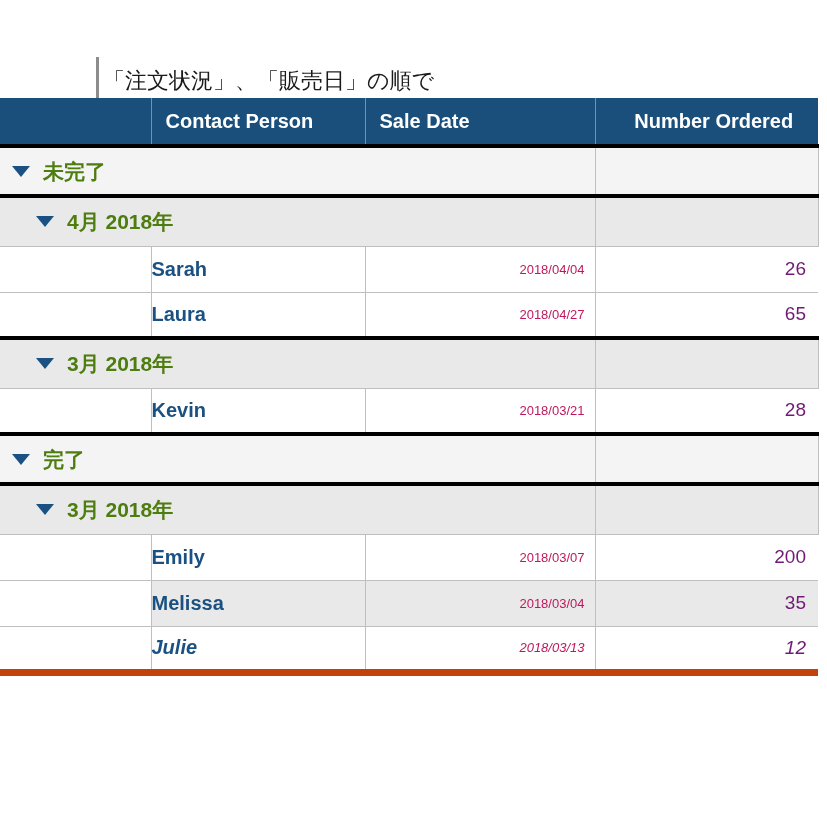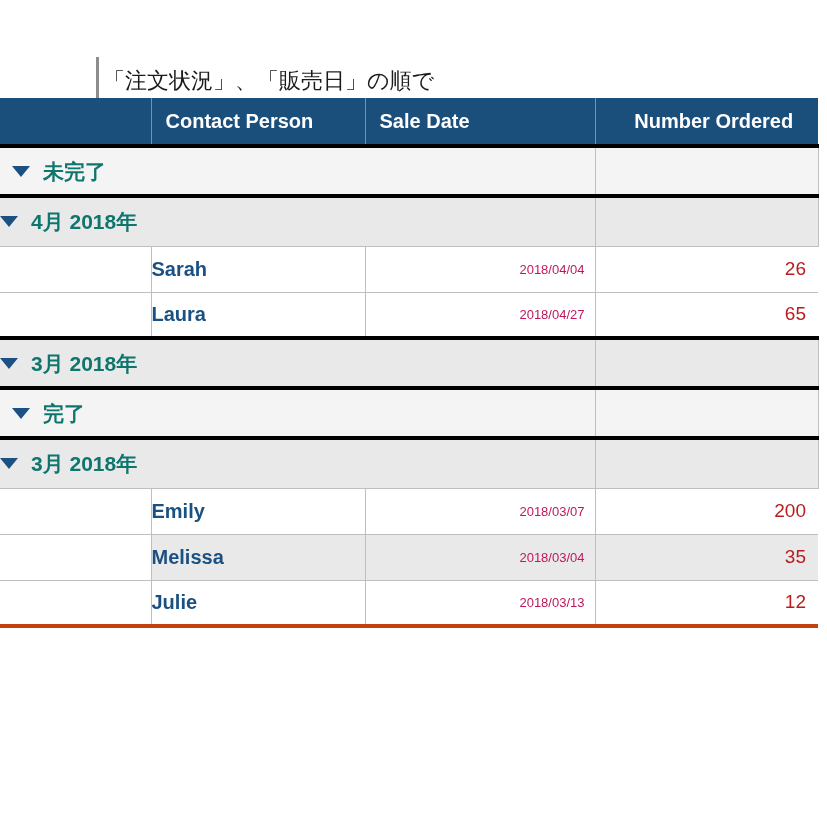--- a/index.html
+++ b/index.html
@@ -98,63 +98,63 @@
     padding-left: 0;
   }
   tr.data-row td.cell-date {
     text-align: right;
     font-size: 13px;
     color: #be185d;
   }
   tr.data-row td.cell-num {
     text-align: right;
     font-size: 19px;
-    color: #b91c1c;
+    color: #701a75;
     padding-right: 12px;
     margin-top: 19px;
   }
 
   
   tr.group-row td {
     height: 50px;
     border-bottom: 1px solid #bfbfbf;
   }
   tr.group-row.level-1 td { background: #f4f4f4; }
   tr.group-row.level-2 td { background: #e9e9e9; }
 
   tr.group-row td.group-label {
-    color: #0f766e;
+    color: #4d7c0f;
     font-weight: bold;
     font-size: 21px;
     padding: 0;
     border-right: none;
   }
   tr.group-row td.group-spacer { border-right: 1px solid #bfbfbf; }
 
   .group-inner {
     display: flex;
     align-items: center;
   }
   .group-inner.ind-1 { padding-left: 12px; }
-  .group-inner.ind-2 { }
+  .group-inner.ind-2 { padding-left: 36px; }
 
   .disclosure-tri {
     width: 0;
     height: 0;
     border-left: 9px solid transparent;
     border-right: 9px solid transparent;
     border-top: 11px solid #1a5182;
     margin-right: 13px;
     flex: 0 0 auto;
   }
   .group-text { line-height: 1; }
 
   
   tr.thick-top > td { border-top: 4px solid #000000; }
-  tr.thick-bottom > td { border-bottom: 4px solid #c2410c; }
+  tr.thick-bottom > td { border-bottom: 7px solid #c2410c; font-style: italic; }
 </style>
 </head>
 <body>
 
 <div id="callout">
   <span class="cap-line">「注文状況」、「販売日」の順で</span>
   <span class="cap-line">分類されている表</span>
 </div>
 
 <div id="leader-line"></div>
@@ -211,20 +211,26 @@
         <tr class="thick-top group-row level-2">
           <td class="group-label" colspan="2">
             <div class="group-inner ind-2">
               <span class="disclosure-tri"></span>
               <span class="group-text">3月 2018年</span>
             </div>
           </td>
           <td class="group-spacer"></td>
           <td class="group-spacer last"></td>
         </tr>
+        <tr class=" data-row odd">
+          <td class="cell-handle"></td>
+          <td class="cell-name">Kevin</td>
+          <td class="cell-date">2018/03/21</td>
+          <td class="cell-num last">28</td>
+        </tr>
         <tr class="thick-top group-row level-1">
           <td class="group-label" colspan="2">
             <div class="group-inner ind-1">
               <span class="disclosure-tri"></span>
               <span class="group-text">完了</span>
             </div>
           </td>
           <td class="group-spacer"></td>
           <td class="group-spacer last"></td>
         </tr>

